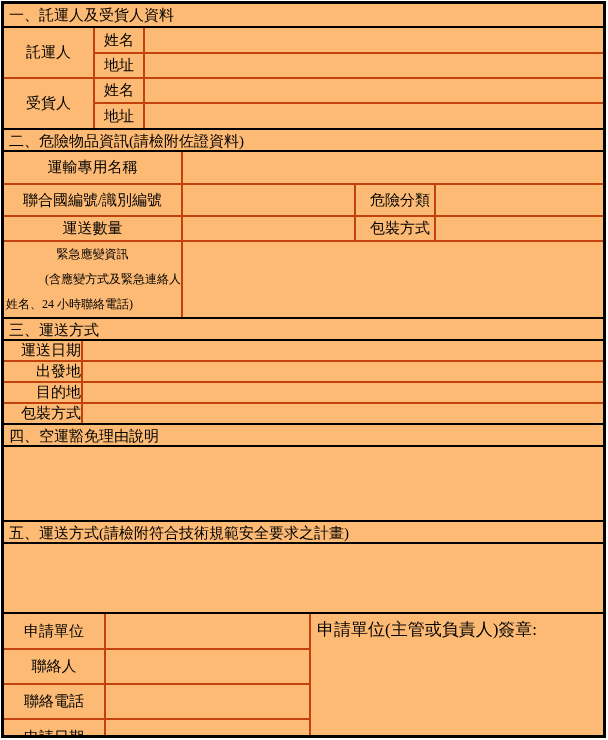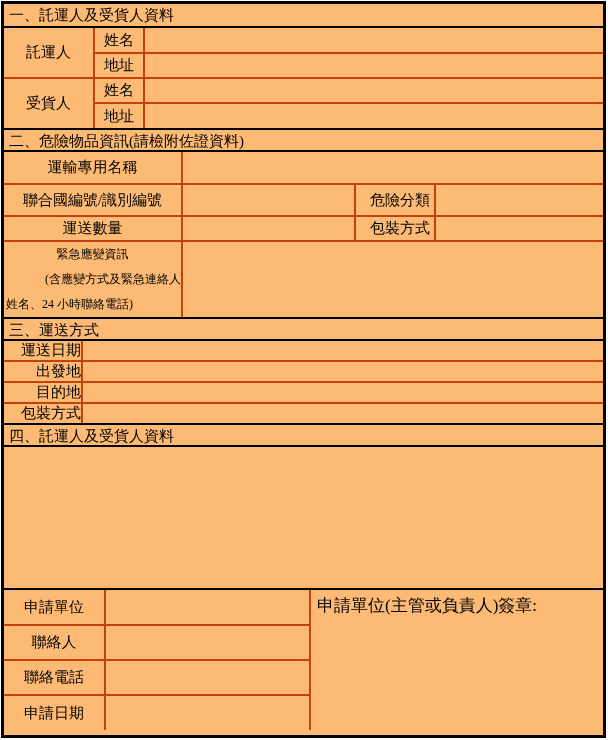--- a/index.html
+++ b/index.html
@@ -165,23 +165,24 @@
       <td class="lbl">目的地</td>
       <td class="val"></td>
     </tr>
     <tr>
       <td class="lbl">包裝方式</td>
       <td class="val"></td>
     </tr>
   </tbody>
     </table>
 
-  <div class="sec-title">四、託運人及受貨人資料</div>
+  <div class="sec-title">四、空運豁免理由說明</div>
   <div class="blank s4"></div>
 
+  <div class="sec-title">五、運送方式(請檢附符合技術規範安全要求之計畫)</div>
   <div class="blank s5"></div>
 
   <table class="tf">
     <colgroup>
         <col style="width:101px">
         <col style="width:205px">
         <col>
       </colgroup>
     <tbody>
         <tr>

